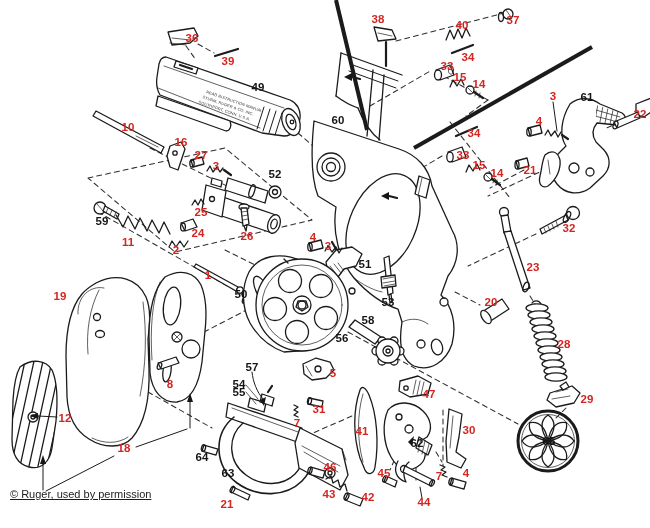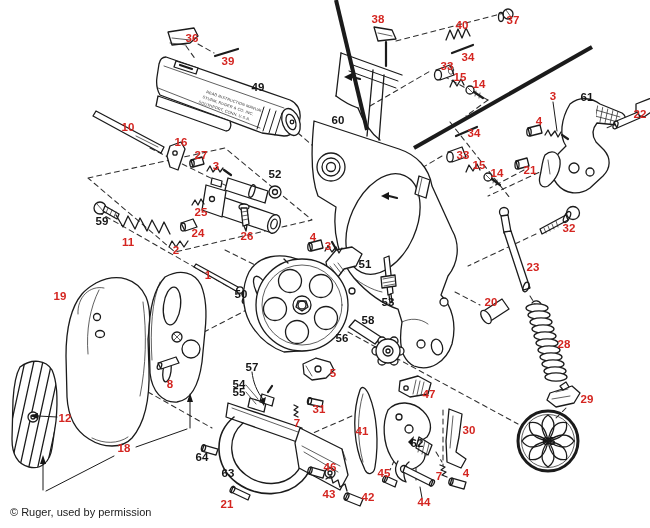--- a/index.html
+++ b/index.html
@@ -16,22 +16,22 @@
   #art .w2{stroke-width:2.2;}
   #art .w1{stroke-width:1;}
   #art .thick{stroke-width:4;stroke-linecap:butt;}
   #art .rim{stroke-width:3;}
   #art text{stroke:none;}
   .plabel{font:bold 11.5px "Liberation Sans",sans-serif;text-anchor:middle;
           paint-order:stroke;stroke:#ffffff;stroke-width:2.5px;}
   .plabel.red{fill:#d42520;}
   .plabel.black{fill:#151515;}
   .engr{font:3.9px "Liberation Sans",sans-serif;fill:#333;letter-spacing:.15px;}
-  #copyright{position:absolute;left:10px;top:506px;font:11px "Liberation Sans",sans-serif;
-             color:#1c1c1c;}
+  #copyright{position:absolute;left:10px;top:488px;font:11px "Liberation Sans",sans-serif;
+             color:#1c1c1c;text-decoration:underline;}
 </style>
 </head>
 <body>
 
 <div id="stage">
 <svg id="art" viewBox="0 0 650 528" width="650" height="528">
   <defs>
     <clipPath id="c12">
           <path d="M20,367 C32,358 46,360 52,370 C57,381 58,399 56,421 L52,448 C50,462 41,470 29,467 C17,464 12,455 12,439 L13,400 C14,384 16,374 20,367 Z"></path>
         </clipPath>

